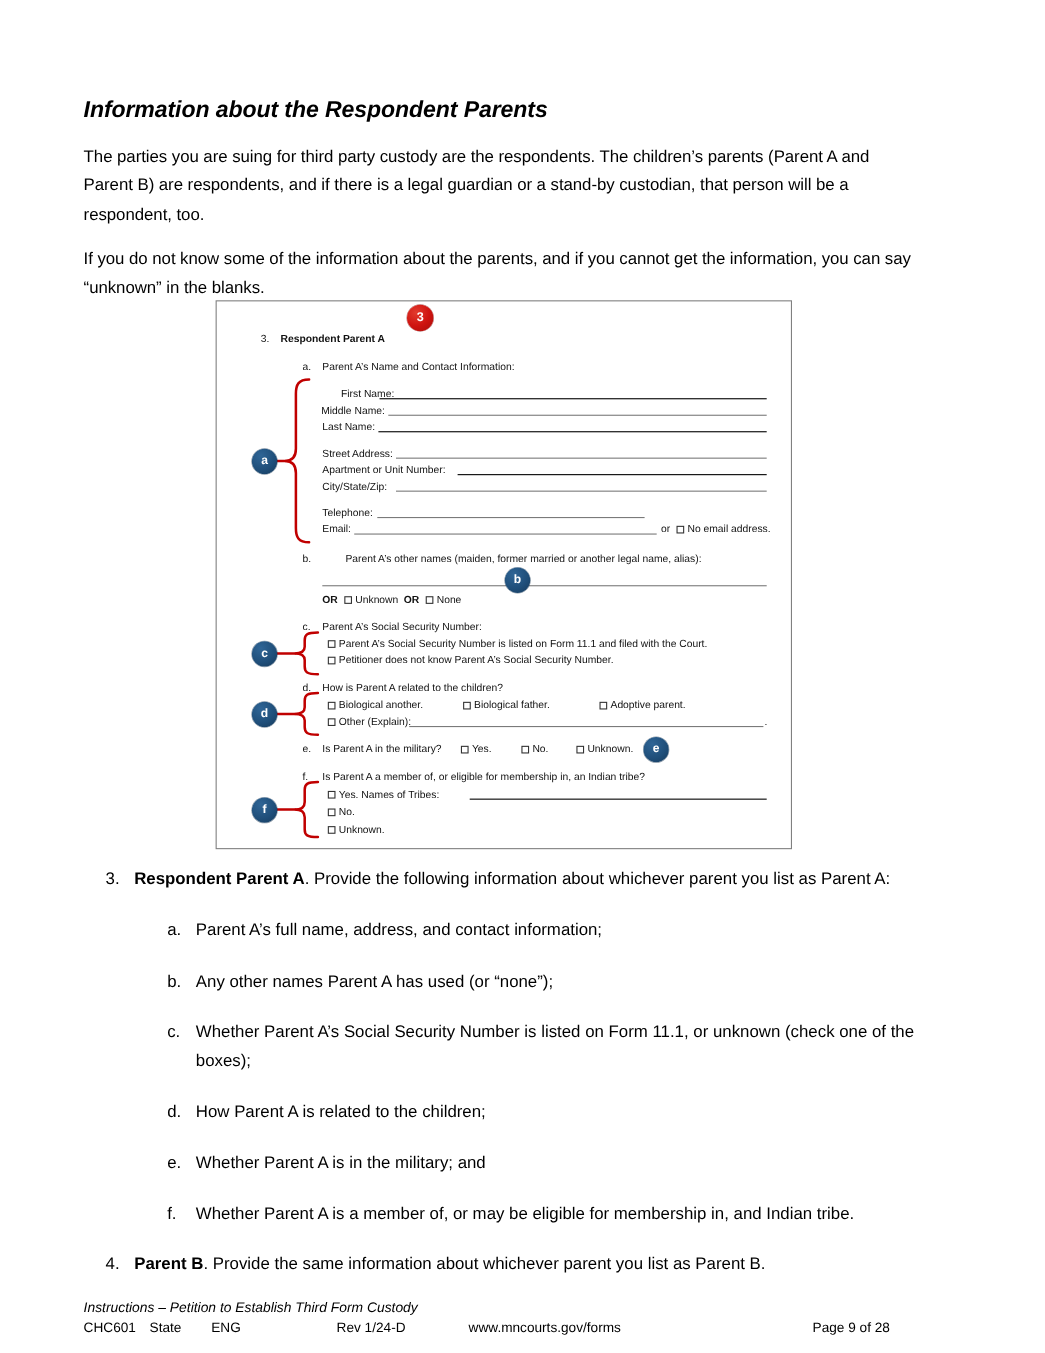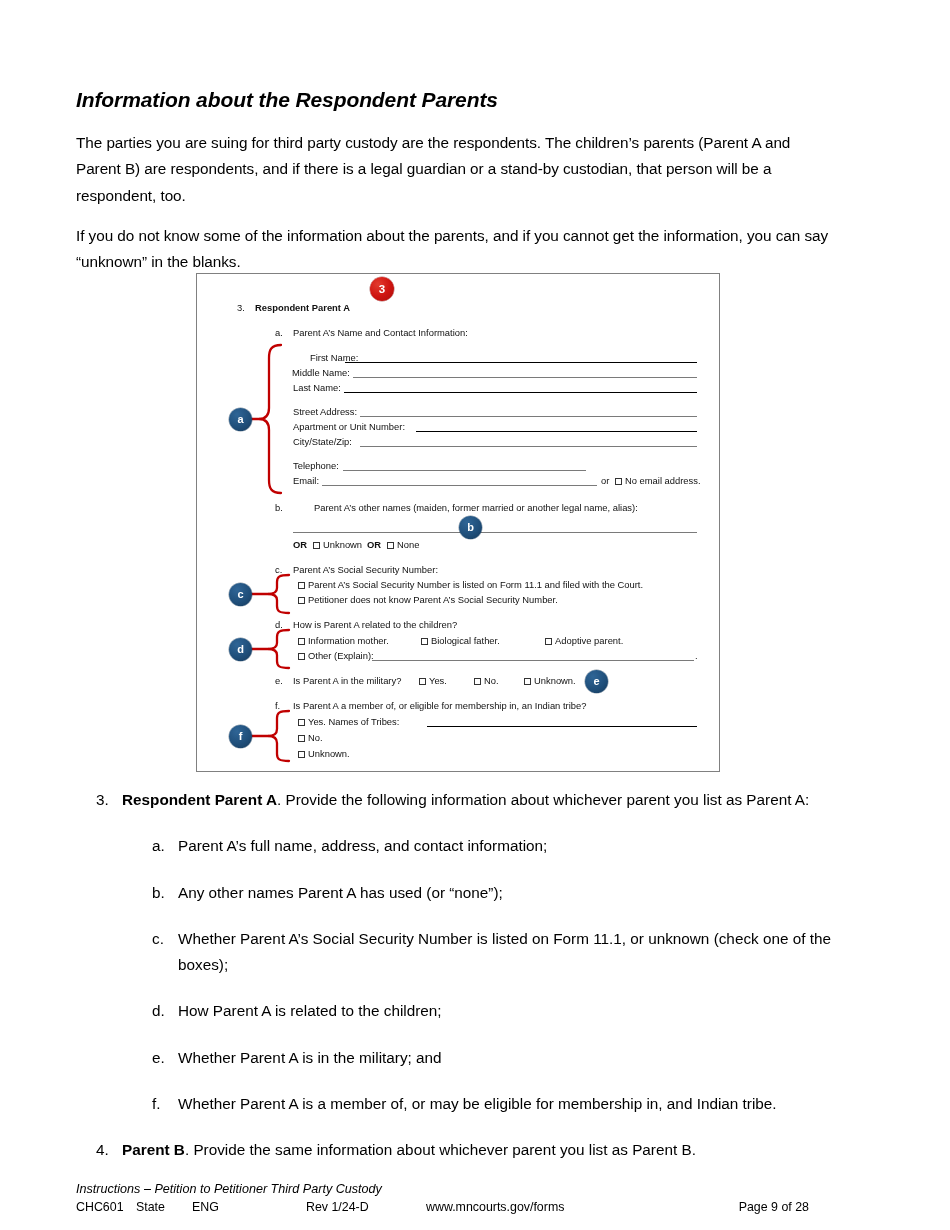--- a/index.html
+++ b/index.html
@@ -243,21 +243,21 @@
     <div class="fx" style="left:101px; top:305px;">
       <span class="cbx"></span><span>Parent A’s Social Security Number is listed on Form 11.1 and filed with the Court.</span>
     </div>
     <div class="fx" style="left:101px; top:320px;">
       <span class="cbx"></span><span>Petitioner does not know Parent A’s Social Security Number.</span>
     </div>
 
     <div class="fx" style="left:78px; top:345px;">d.</div>
     <div class="fx" style="left:96px; top:345px;">How is Parent A related to the children?</div>
     <div class="fx" style="left:101px; top:361px;">
-      <span class="cbx"></span><span>Information mother.</span>
+      <span class="cbx"></span><span>Biological another.</span>
     </div>
     <div class="fx" style="left:224px; top:361px;">
       <span class="cbx"></span><span>Biological father.</span>
     </div>
     <div class="fx" style="left:348px; top:361px;">
       <span class="cbx"></span><span>Adoptive parent.</span>
     </div>
     <div class="fx" style="left:101px; top:376px;">
       <span class="cbx"></span><span>Other (Explain):</span>
     </div>
@@ -364,21 +364,21 @@
       </div>
     </div>
 
     <div class="instr-row" style="margin-top:4px;">
       <div class="instr-marker">4.</div>
       <div class="instr-text"><span class="b">Parent B</span><span>.  Provide the same information about whichever parent you list as Parent B.</span></div>
     </div>
   </div>
 
   <div class="footer">
-    <div class="footer-title">Instructions – Petition to Petitioner Third Party Custody</div>
+    <div class="footer-title">Instructions – Petition to Establish Third Form Custody</div>
     <div class="footer-row">
       <span class="footer-cell fc-code">CHC601</span>
       <span class="footer-cell fc-state">State</span>
       <span class="footer-cell fc-lang">ENG</span>
       <span class="footer-cell fc-rev">Rev 1/24-D</span>
       <span class="footer-cell fc-url">www.mncourts.gov/forms</span>
       <span class="footer-cell fc-page">Page 9 of 28</span>
     </div>
   </div>
 

